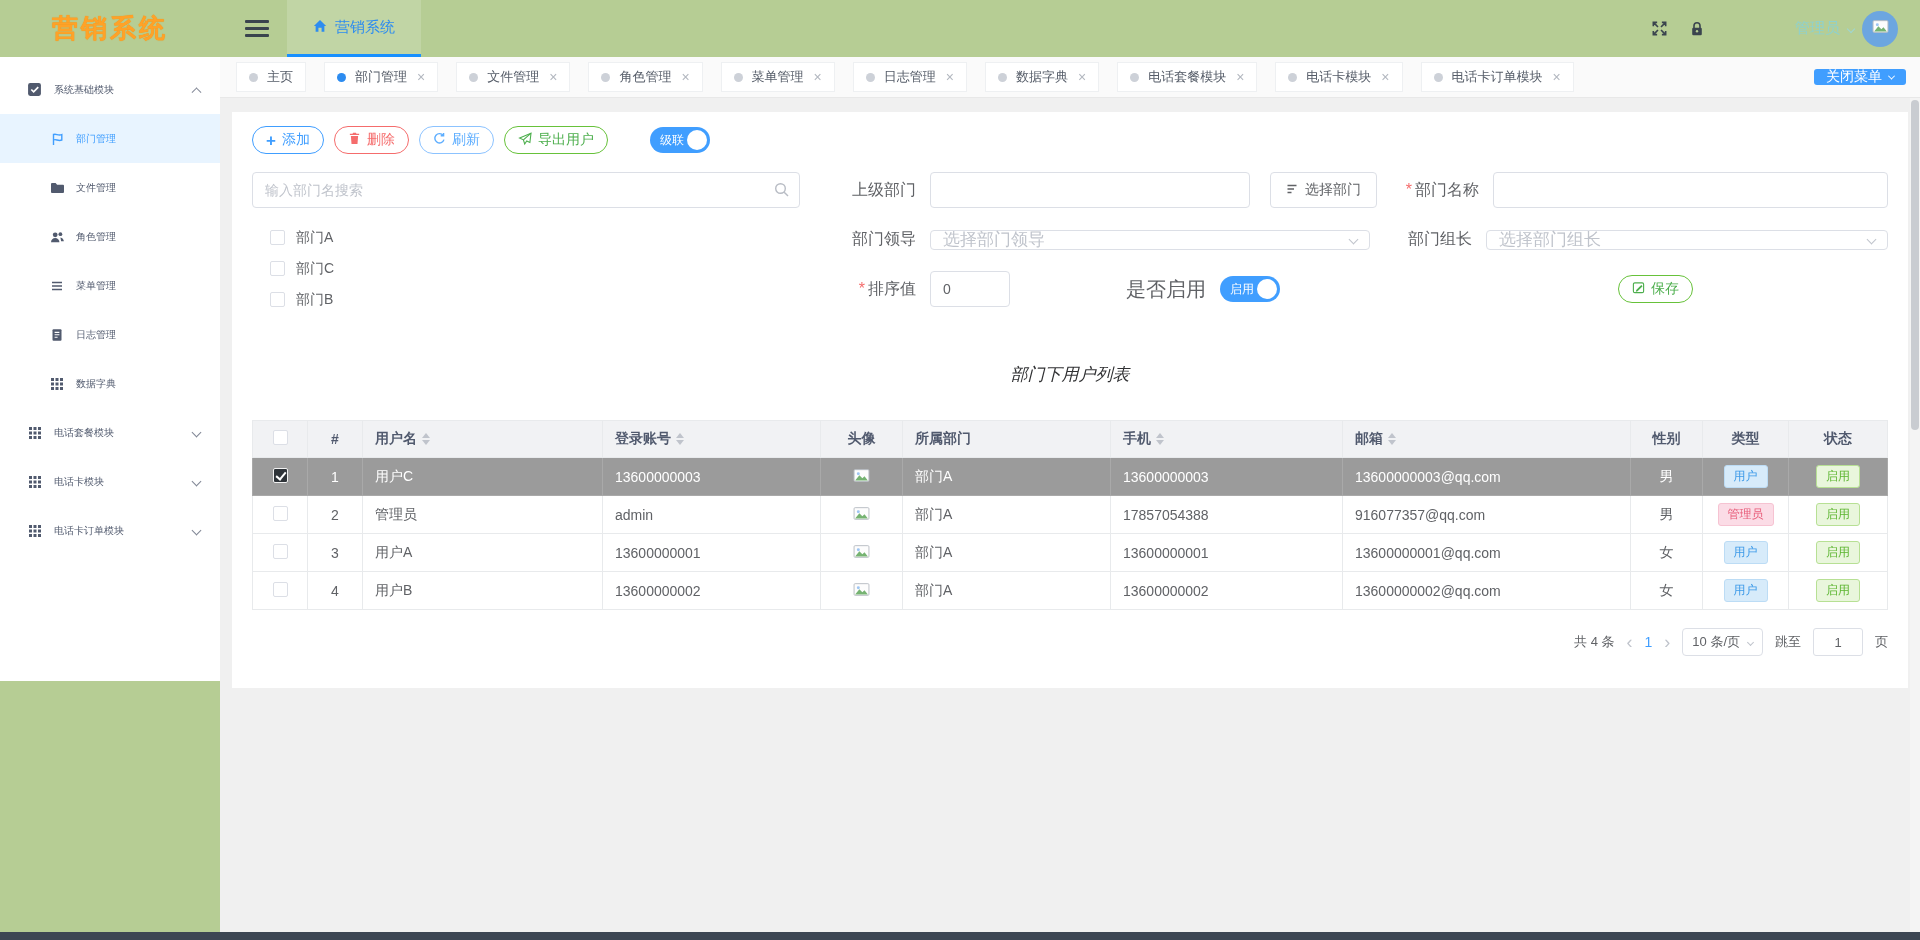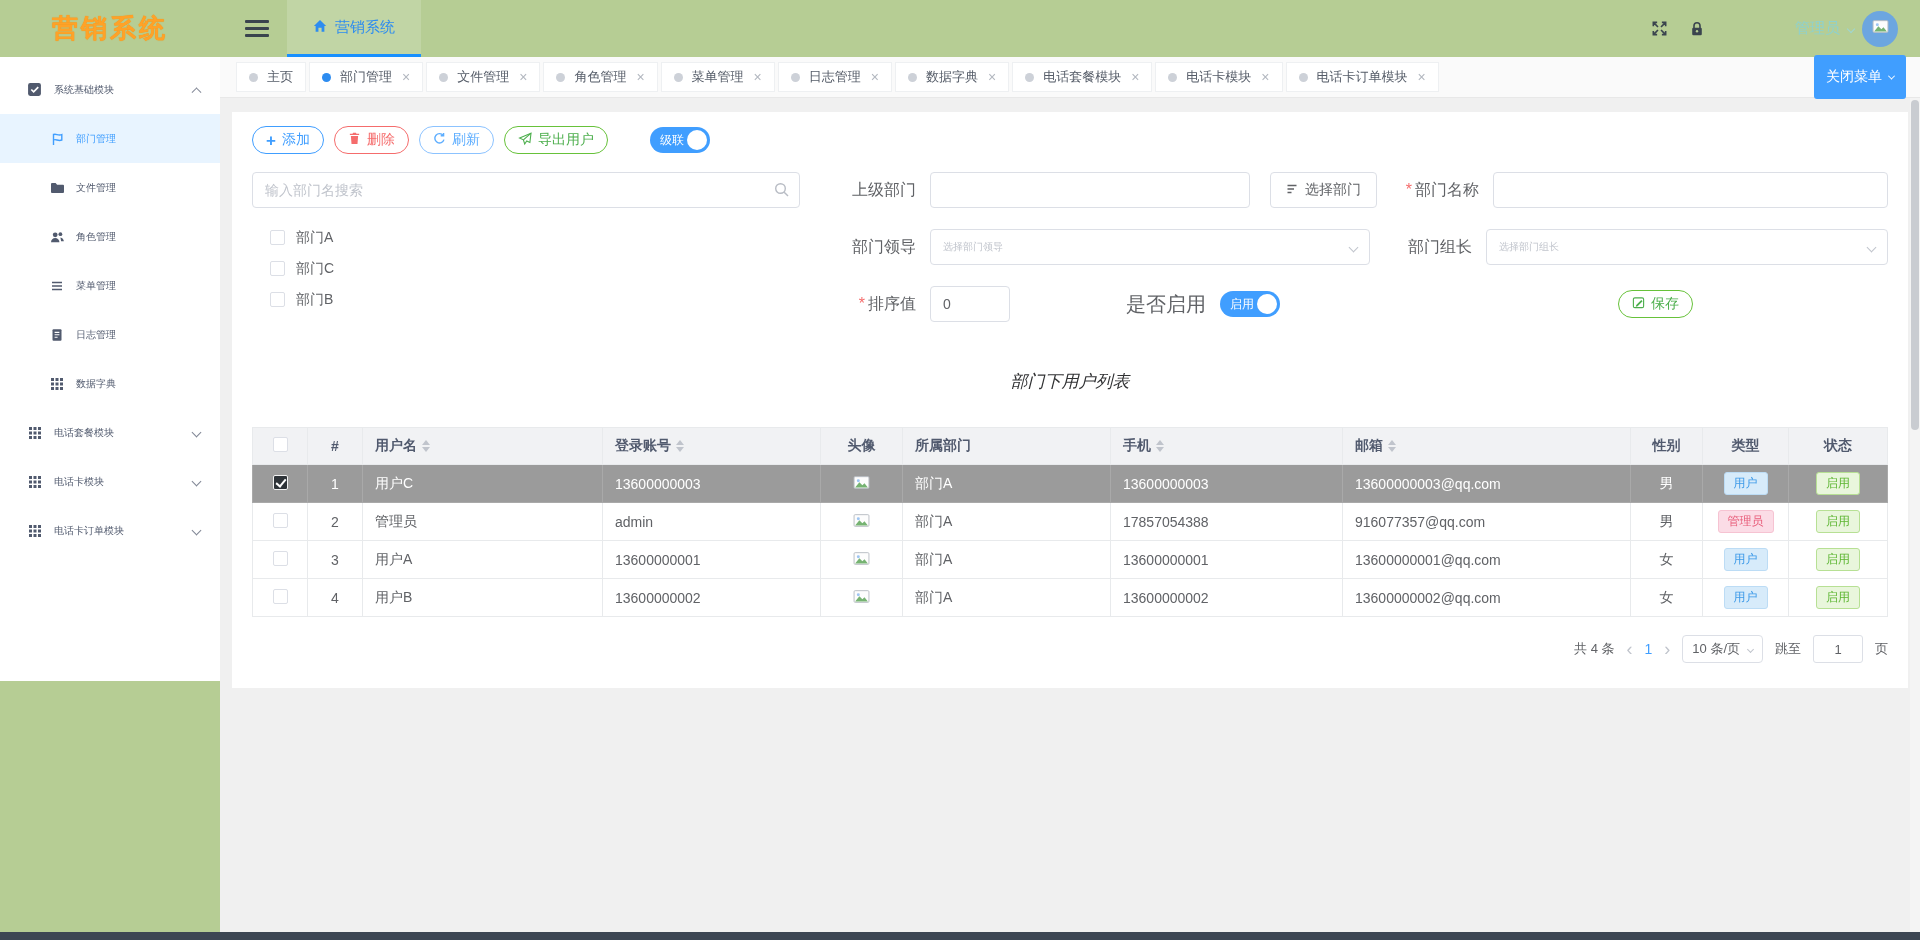--- a/index.html
+++ b/index.html
@@ -41,21 +41,21 @@
   .avatar { width:36px; height:36px; border-radius:50%; background:#6ca6e0; display:flex; align-items:center; justify-content:center; overflow:hidden; }
 
   
   .tabbar { height:41px; background:#fafafa; border-bottom:1px solid #e8e8e8; display:flex; align-items:center;
             padding:0 14px 0 16px; gap:3px; flex:none; }
   .tab { height:30px; background:#fff; border:1px solid #eef0f2; display:flex; align-items:center;
          padding:0 12px; font-size:13px; color:#555c68; cursor:pointer; white-space:nowrap; }
   .tab .dot { width:9px; height:9px; border-radius:50%; background:#cdd1d8; margin-right:9px; }
   .tab.active .dot { background:#2d8cf0; }
   .tab .tclose { margin-left:10px; color:#b2b7bf; font-size:14px; line-height:1; }
-  .close-menu { margin-left:auto; height:44px; background:var(--accent_blue,#1788ef); color:#fff; border:none;
+  .close-menu { margin-left:auto; height:16px; background:var(--accent_blue,#1788ef); color:#fff; border:none;
                 border-radius:3px; font-size:14px; padding:0 12px; display:flex; align-items:center; gap:7px; cursor:pointer; }
   .close-menu .chev { border-color:#fff; width:5px; height:5px; transform:rotate(45deg) translate(-1px,-1px); }
 
   
   .content { flex:1; padding:14px 12px 0 12px; overflow:hidden; }
   .panel { background:#fff; min-height:576px; padding:14px 20px 18px 20px; }
 
   .toolbar { display:flex; align-items:center; gap:10px; }
   .pill { display:inline-flex; align-items:center; gap:6px; height:28px; padding:0 13px; border-radius:14px;
           background:#fff; font-size:14px; border:1px solid; cursor:pointer; }
@@ -85,22 +85,22 @@
   .form-row:last-child { margin-bottom:0; }
   .f-label { width:76px; flex:none; text-align:right; margin-right:14px; font-size:16px; color:#606266; white-space:nowrap; }
   .f-label .req { color:#f56c6c; margin-right:3px; }
   .f-label.w90 { width:90px; }
   .tinput { height:36px; border:1px solid #dcdfe6; border-radius:4px; padding:0 12px; font-size:14px; color:#606266; outline:none; background:#fff; }
   .parent-input { width:320px; }
   .name-input { flex:1; }
   .sort-input { width:80px; }
   .btn-plain { height:36px; margin-left:20px; padding:0 15px; background:#fff; border:1px solid #dcdfe6; border-radius:4px;
                font-size:14px; color:#606266; display:inline-flex; align-items:center; gap:7px; cursor:pointer; }
-  .fake-select { height:36px; border:1px solid #dcdfe6; border-radius:4px; background:#fff; display:flex; align-items:center;
-                 padding:0 12px; font-size:10px; color:#c0c4cc; cursor:pointer; }
+  .fake-select { height:20px; border:1px solid #dcdfe6; border-radius:4px; background:#fff; display:flex; align-items:center;
+                 padding:0 12px; font-size:17px; color:#c0c4cc; cursor:pointer; }
   .fake-select .chev { margin-left:auto; }
   .sel-leader { width:440px; }
   .sel-head { flex:1; }
   .enable-label { margin-left:116px; font-size:20px; color:#606266; }
   .switch.enable { margin-left:14px; }
   .save-btn { margin-left:auto; margin-right:195px; }
 
   .table-title { text-align:center; margin-top:48px; font-size:17px; color:#303133;font-style:italic; }
 
   table.grid { width:100%; border-collapse:collapse; margin-top:34px; table-layout:fixed; }
@@ -311,21 +311,21 @@
                   <rect x="1" y="2.5" width="14" height="11" rx="1" fill="#fdfdfd" stroke="#b9bec4" stroke-width="0.9"></rect>
                   <circle cx="5" cy="6.3" r="1.4" fill="#9ec5f2"></circle>
                   <path d="M2 12.6 6 7.8l2.8 2.9 2-2 3.2 3.9z" fill="#76b372"></path>
                 </svg></span>
             </span>
         </div>
       </div>
     </div>
 
     <div class="tabbar">
-      <div id="tabs-host" style="display:flex;gap:3px">
+      <div id="tabs-host" style="display:flex;gap:18px">
           <div class="tab">
     <span class="dot"></span>
     <span class="tlabel">主页</span>
 
   </div>
           <div class="tab active">
     <span class="dot"></span>
     <span class="tlabel">部门管理</span>
     <span class="tclose">×</span>
   </div>

